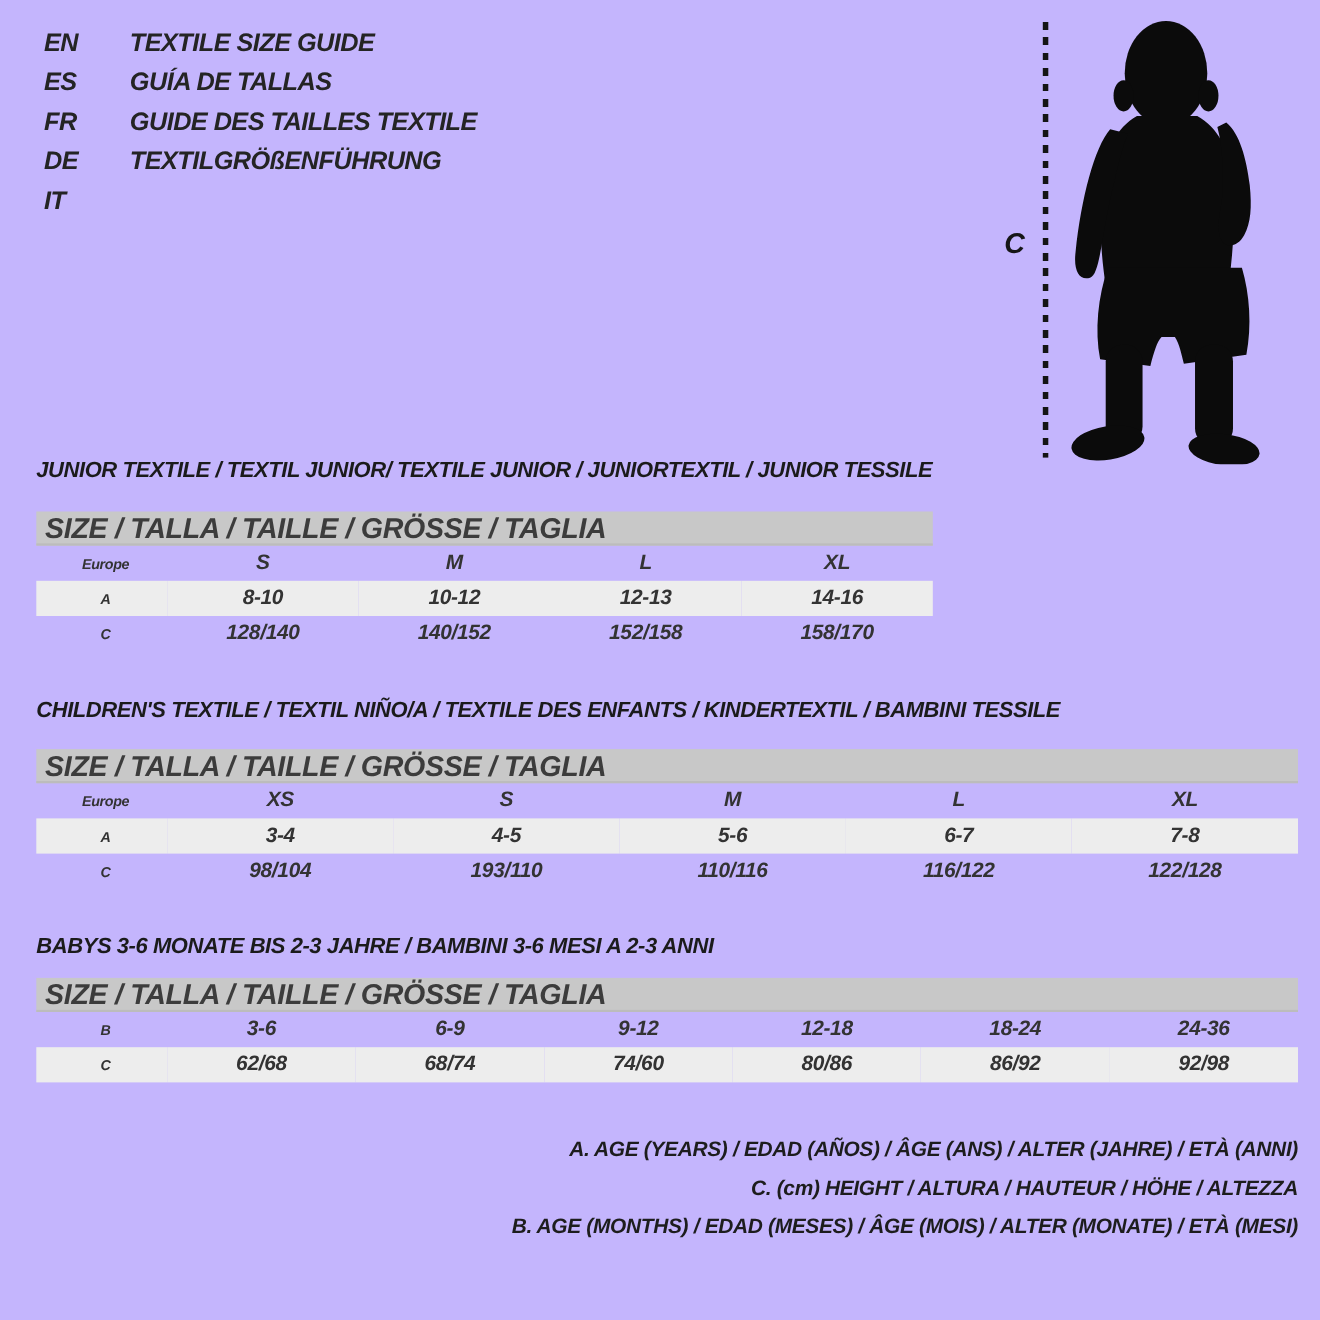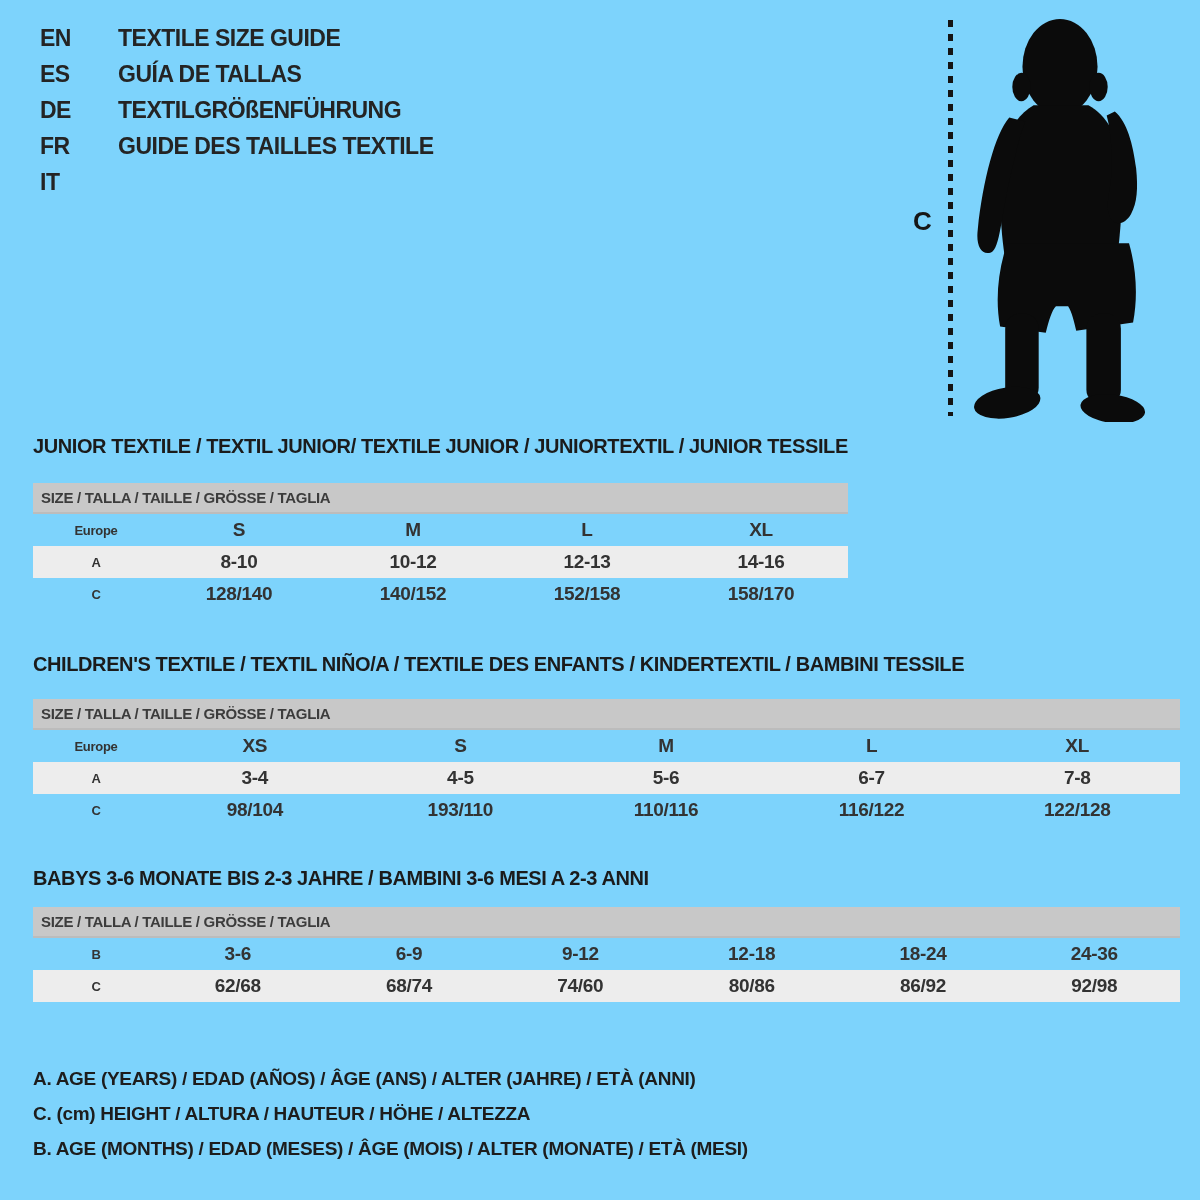--- a/index.html
+++ b/index.html
@@ -1,83 +1,84 @@
 <!DOCTYPE html>
 <html><head>
 <meta charset="utf-8">
 <style>
   html,body { margin:0; padding:0; background:#ffffff; }
   .page {
-    position:relative; width:1200px; height:1200px; background:#7dd3fc;
+    position:relative; width:1200px; height:1200px; background:#c4b5fd;
     font-family:"Liberation Sans","DejaVu Sans",sans-serif; color:#222;
     overflow:hidden;
+    font-style:italic;
   }
 
   
   .lang-list { position:absolute; left:40px; top:20px; }
   .lang-row { display:flex; align-items:center; height:36px; }
   .lang-code { width:78px; font-size:23px; font-weight:bold; letter-spacing:-0.5px; color:#242424; }
   .lang-title { font-size:23px; font-weight:bold; letter-spacing:-0.5px; color:#242424; white-space:nowrap; }
 
   
   .figure { position:absolute; left:905px; top:8px; width:255px; height:420px; }
   .height-line {
     position:absolute; left:43px; top:12px; width:5px; height:396px;
     background:repeating-linear-gradient(to bottom,#141414 0 7px,transparent 7px 14px);
   }
   .c-label { position:absolute; left:8px; top:198px; font-size:26px; font-weight:bold; color:#161616; }
   .figure svg { position:absolute; left:67px; top:6px; }
 
   
-  .content { position:absolute; left:33px; top:430px; width:1147px; }
+  .content { position:absolute; left:33px; top:412px; width:1147px; }
   .section-title { margin:0; font-size:20px; font-weight:bold; letter-spacing:-0.4px; color:#1b1b1b; line-height:33px; }
   .section-title div { white-space:nowrap; }
   .size-band {
-    background:#c8c8c8; height:31px; line-height:30px; font-size:15px; font-weight:bold;
+    background:#c8c8c8; height:31px; line-height:30px; font-size:26px; font-weight:bold;
     color:#3c3c3c; padding-left:8px; box-sizing:border-box; letter-spacing:-0.3px;
     border-bottom:2px solid #bcbcbc;
   }
   .size-table { border-collapse:collapse; table-layout:fixed; width:100%; }
   .size-table tr { height:32px; }
   .size-table tr.shaded { background:#ededed; }
   .row-label { width:110px; text-align:center; font-weight:bold; font-size:13px; color:#333; padding-left:8px; letter-spacing:-0.3px; }
   .size-table td { text-align:center; font-size:19px; font-weight:bold; color:#333; letter-spacing:-0.3px; }
 
   .size-section.junior { width:815px; }
   .size-section.junior .section-title { margin-bottom:20px; }
   .size-section.children { margin-top:38px; }
   .size-section.children .section-title { margin-bottom:18px; }
   .size-section.babies { margin-top:36px; }
   .size-section.babies .section-title { margin-bottom:12px; }
 
   
-  .legend { margin-top:59px; }
+  .legend { margin-top:44px;text-align:right; }
   .legend-line { font-size:19px; font-weight:bold; letter-spacing:-0.3px; line-height:35px; color:#1d1d1d; white-space:nowrap; }
 </style>
 </head>
 <body>
 
 <div class="page">
 
   <div class="lang-list" id="lang-list">
       <div class="lang-row">
     <span class="lang-code">EN</span>
     <span class="lang-title">TEXTILE SIZE GUIDE</span>
   </div>
       <div class="lang-row">
     <span class="lang-code">ES</span>
     <span class="lang-title">GUÍA DE TALLAS</span>
   </div>
       <div class="lang-row">
+    <span class="lang-code">FR</span>
+    <span class="lang-title">GUIDE DES TAILLES TEXTILE</span>
+  </div>
+      <div class="lang-row">
     <span class="lang-code">DE</span>
     <span class="lang-title">TEXTILGRÖßENFÜHRUNG</span>
-  </div>
-      <div class="lang-row">
-    <span class="lang-code">FR</span>
-    <span class="lang-title">GUIDE DES TAILLES TEXTILE</span>
   </div>
       <div class="lang-row">
     <span class="lang-code">IT</span>
   </div>
     </div>
 
   <div class="figure">
     <span class="c-label">C</span>
     <div class="height-line"></div>
     <svg width="176" height="408" viewBox="0 0 172 402">

